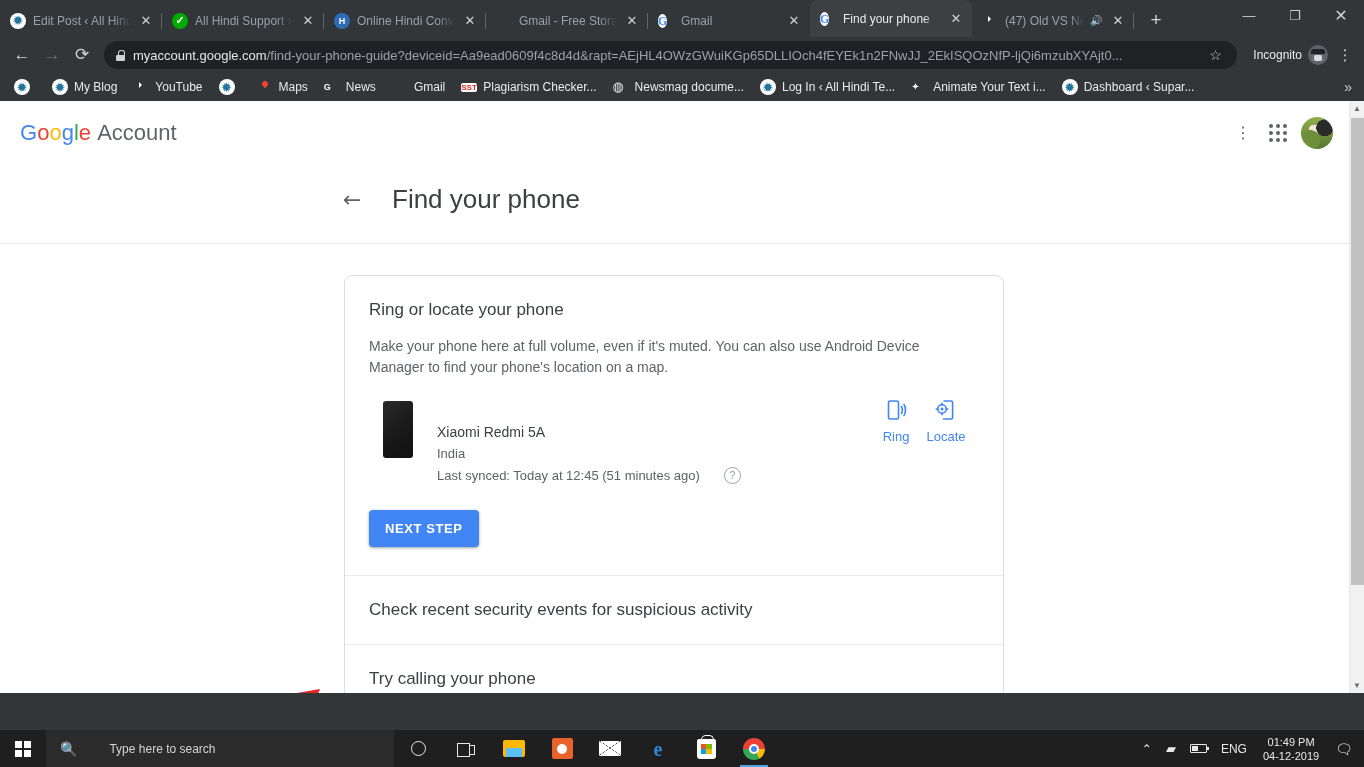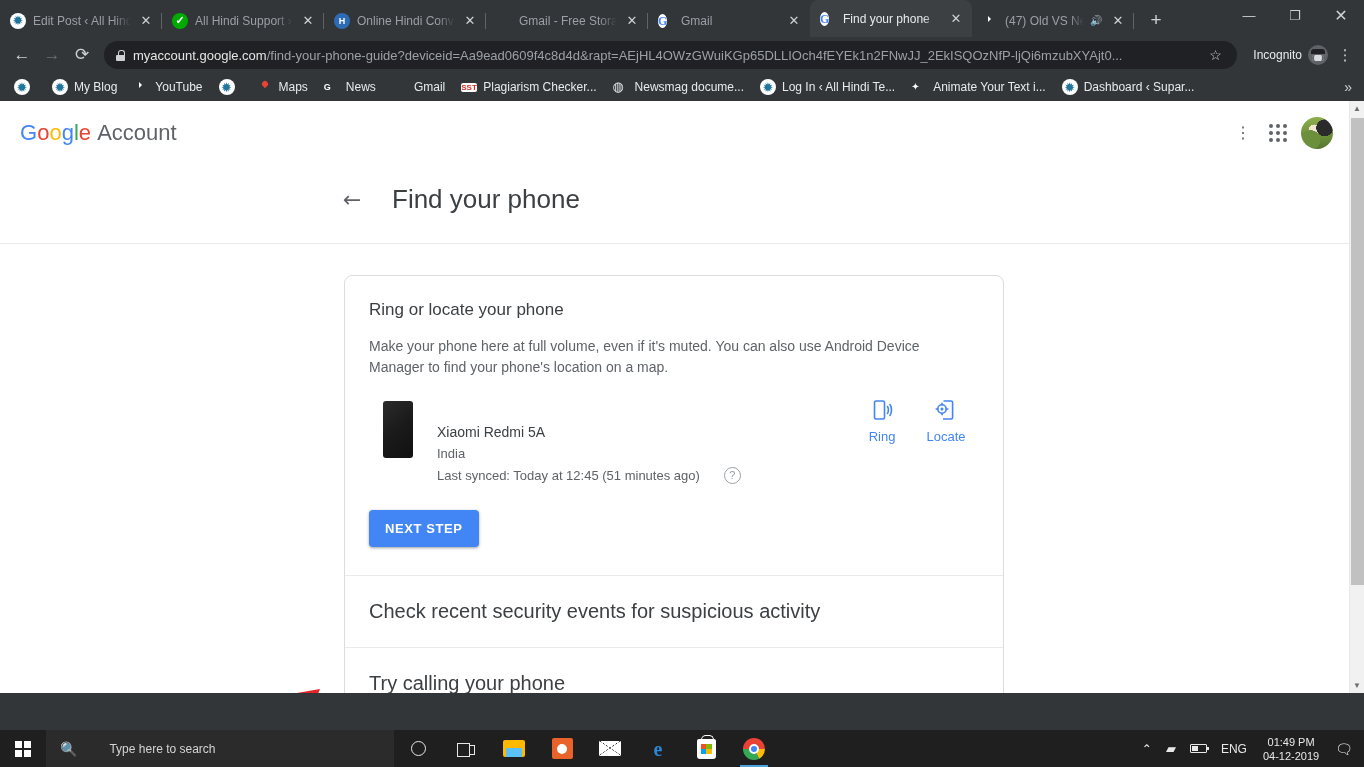--- a/index.html
+++ b/index.html
@@ -278,35 +278,35 @@
   .device-sync {
     font-size: 13px; color: #5f6368; display: flex;
     align-items: center; gap: 24px;
   }
   .help-icon {
     width: 17px; height: 17px; border-radius: 50%;
     border: 1.3px solid #9aa0a6; color: #9aa0a6;
     font-size: 11px; line-height: 15px; text-align: center;
     flex: 0 0 17px;
   }
-  .device-actions { display: flex; gap: 18px; margin-right: 10px; }
+  .device-actions { display: flex; gap: 4px; margin-right: 10px; }
   .action {
     display: flex; flex-direction: column; align-items: center; gap: 7px;
     color: #4285f4; font-size: 13px; width: 46px;
   }
   .act-icon { width: 24px; height: 24px; }
   .btn-next {
     margin-top: 26px; display: inline-block;
     background: #4285f4; color: #fff; font-size: 13px; font-weight: bold;
     letter-spacing: .6px; padding: 11px 16px; border-radius: 4px;
     box-shadow: 0 1px 2px rgba(60,64,67,.3), 0 1px 3px 1px rgba(60,64,67,.15);
   }
   .card-row {
     border-top: 1px solid #e8eaed; padding: 24px;
-    font-size: 20px; color: #3c4043;
+    font-size: 17px; color: #3c4043;
   }
   .card-row.hover { background: #f7f7f7; }
 
   
   .red-arrow {
     position: absolute; left: 262px; top: 583px;
     width: 112px; height: 80px; pointer-events: none;
   }
 
   

